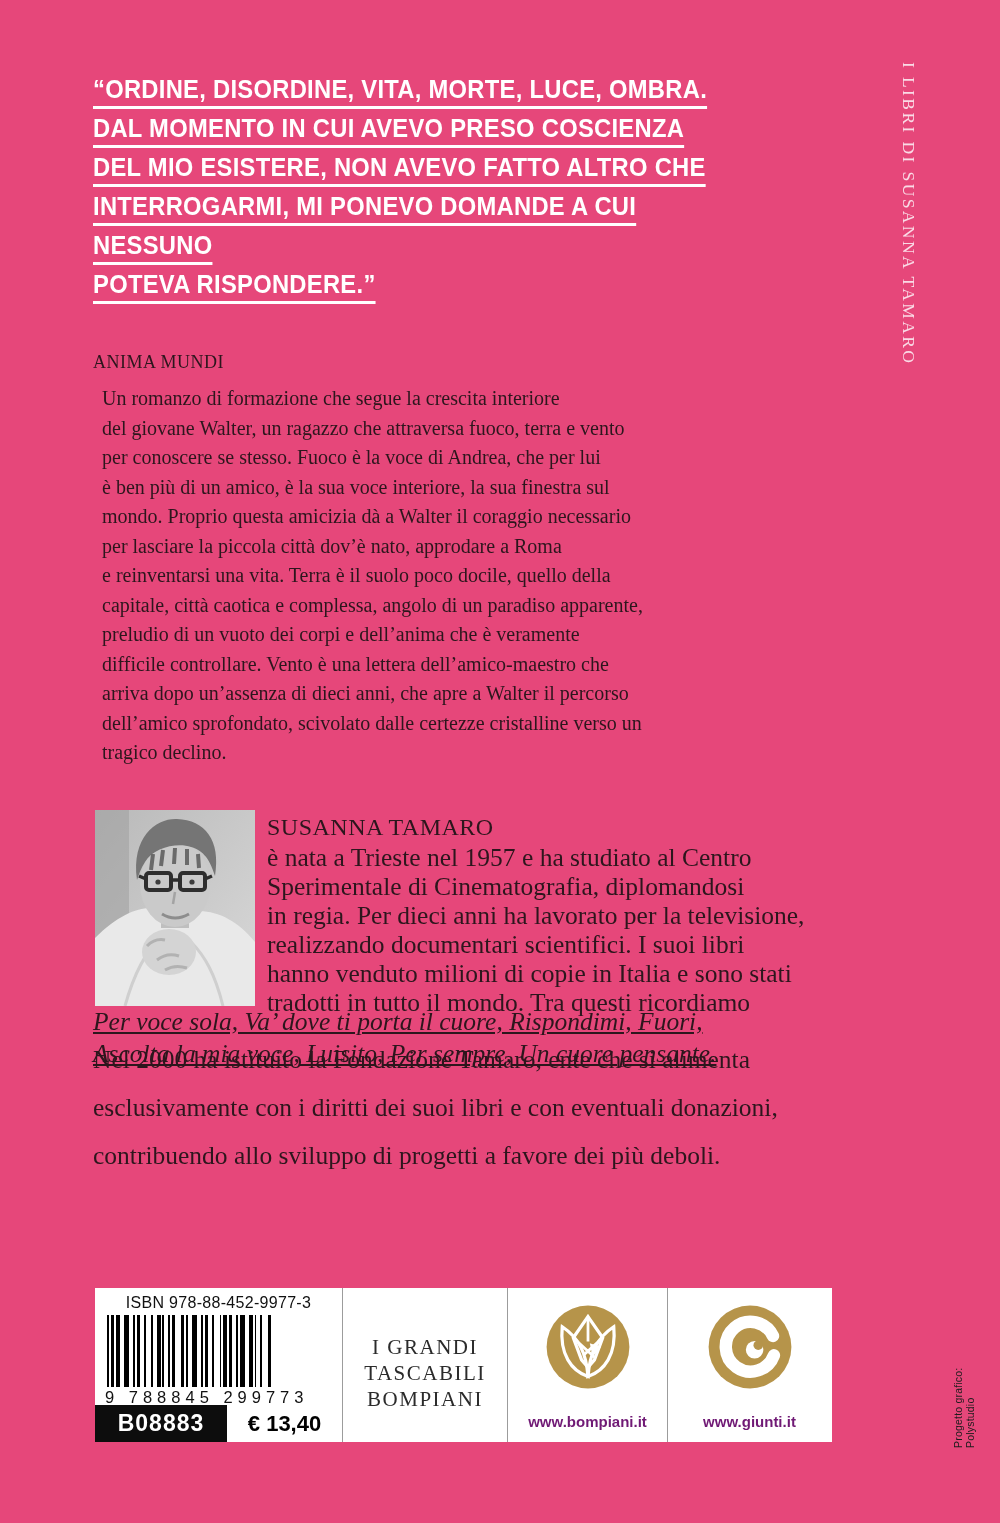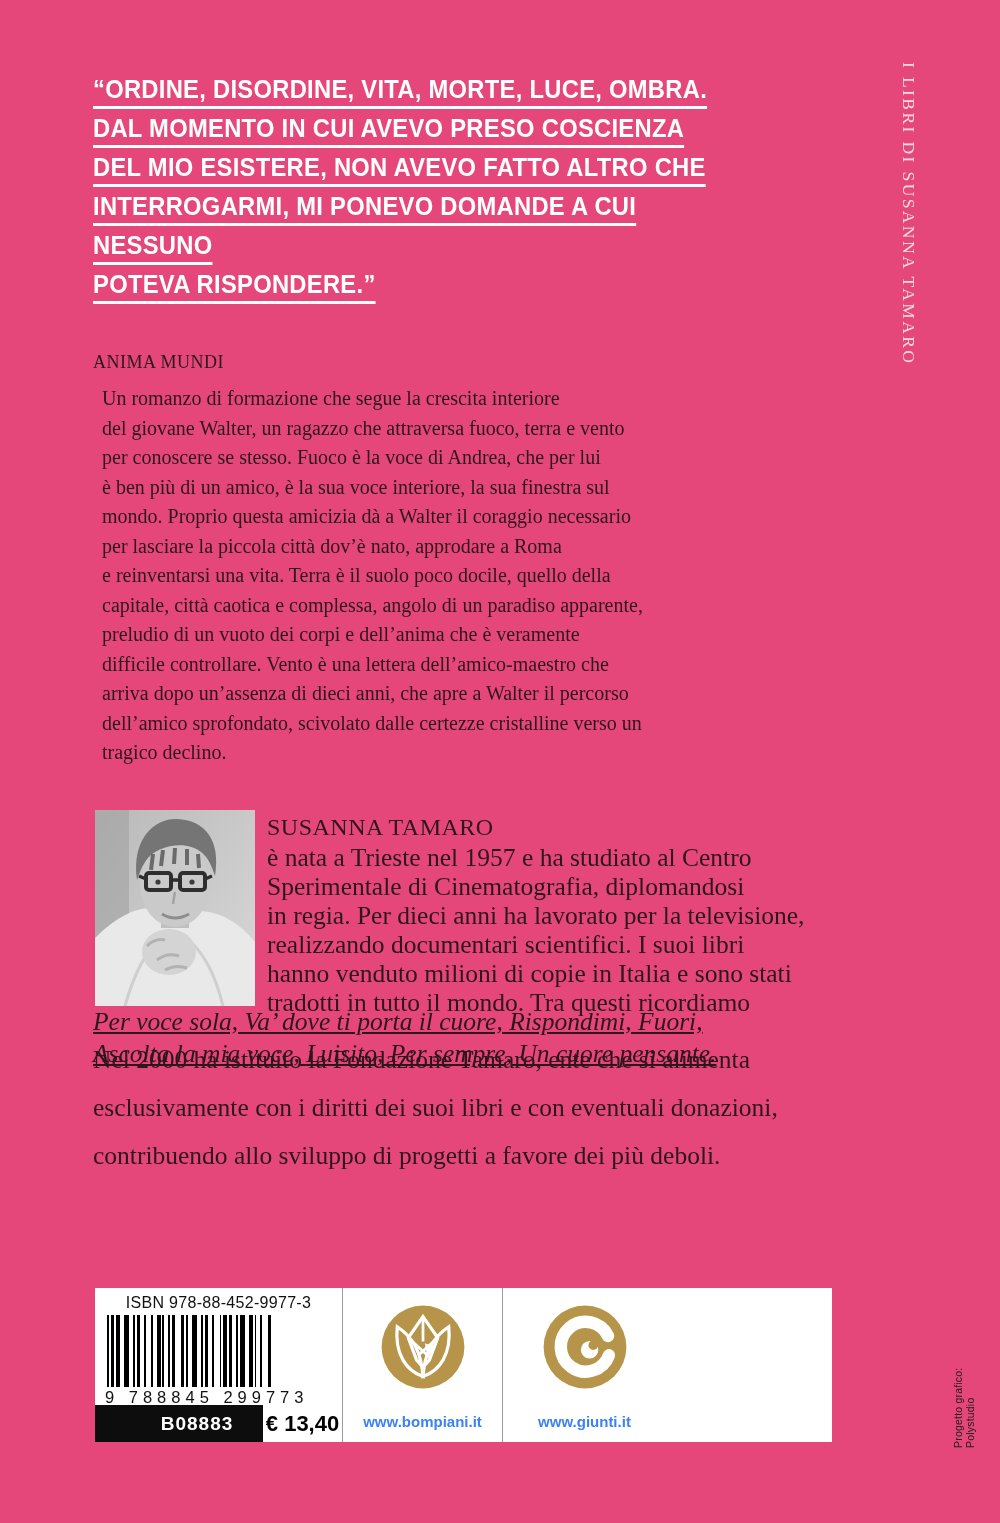--- a/index.html
+++ b/index.html
@@ -75,35 +75,35 @@
     font-family:"Liberation Sans",sans-serif;font-size:16.5px;color:#111;
     letter-spacing:5px;
   }
   .code-row{
     position:absolute;bottom:0;left:0;width:100%;height:37px;display:flex;
     font-family:"Liberation Sans",sans-serif;font-weight:700;
   }
   .code-badge{
     width:132px;background:#0d0d0d;color:#fff;
     display:flex;align-items:center;justify-content:center;
-    font-size:19px;letter-spacing:1px;padding-left:36px;
+    font-size:23px;letter-spacing:1px;
   }
   .price-label{
     flex:1;display:flex;align-items:center;justify-content:center;
     color:#000;font-size:22px;
   }
   .imprint-text{
     margin-top:46px;text-align:center;
     font-size:21px;line-height:26px;letter-spacing:1.5px;color:#2b2b2b;
     white-space:pre-line;
   }
   .logo-panel svg{display:block;margin:13px auto 0 auto;}
   .logo-url{
     position:absolute;bottom:12px;left:0;width:100%;text-align:center;
-    font-family:"Liberation Sans",sans-serif;font-weight:700;font-size:15px;color:#3b82f6;
+    font-family:"Liberation Sans",sans-serif;font-weight:700;font-size:15px;color:#701a75;
   }
   
   .design-credit{
     position:absolute;right:24px;top:1316px;height:132px;
     writing-mode:vertical-rl;transform:rotate(180deg);
     font-family:"Liberation Sans",sans-serif;font-size:10.5px;letter-spacing:.2px;color:#1c1c1c;
   }
 </style>
 </head>
 <body>
@@ -239,20 +239,25 @@
           <div style="width: 3.7px; background: rgb(0, 0, 0); flex: 0 0 auto;"></div>
           <div style="width: 1.85px; background: rgb(255, 255, 255); flex: 0 0 auto;"></div>
         </div>
       <div class="barcode-digits">9 788845 299773</div>
       <div class="code-row">
         <div class="code-badge">B08883</div>
         <div class="price-label">€ 13,40</div>
       </div>
     </div>
 
+    <div class="panel imprint-panel">
+      <div class="imprint-text">I GRANDI
+TASCABILI
+BOMPIANI</div>
+    </div>
 
     <div class="panel logo-panel">
       <svg width="92" height="92" viewBox="-50 -50 100 100" xmlns="http://www.w3.org/2000/svg">
         <circle cx="0" cy="0" r="45" fill="#b6944a"></circle>
         <path d="M 0 32 C -18 26 -31 8 -28 -22 C -10 -10 -2 6 0 32 Z" fill="none" stroke="#fff" stroke-width="3.5"></path>
         <path d="M 0 32 C 18 26 31 8 28 -22 C 10 -10 2 6 0 32 Z" fill="none" stroke="#fff" stroke-width="3.5"></path>
         <path d="M 0 -33 L 16 -10 L 7 14 L 0 22 L -7 14 L -16 -10 Z" fill="none" stroke="#fff" stroke-width="3.5"></path>
         <path d="M -16 -10 L 8 12 M 16 -10 L -4 8 M 0 -33 L 0 -6" stroke="#fff" stroke-width="3" fill="none"></path>
         <path d="M 2 -4 L 14 0 L 5 11 Z" fill="#fff"></path>
       </svg>

